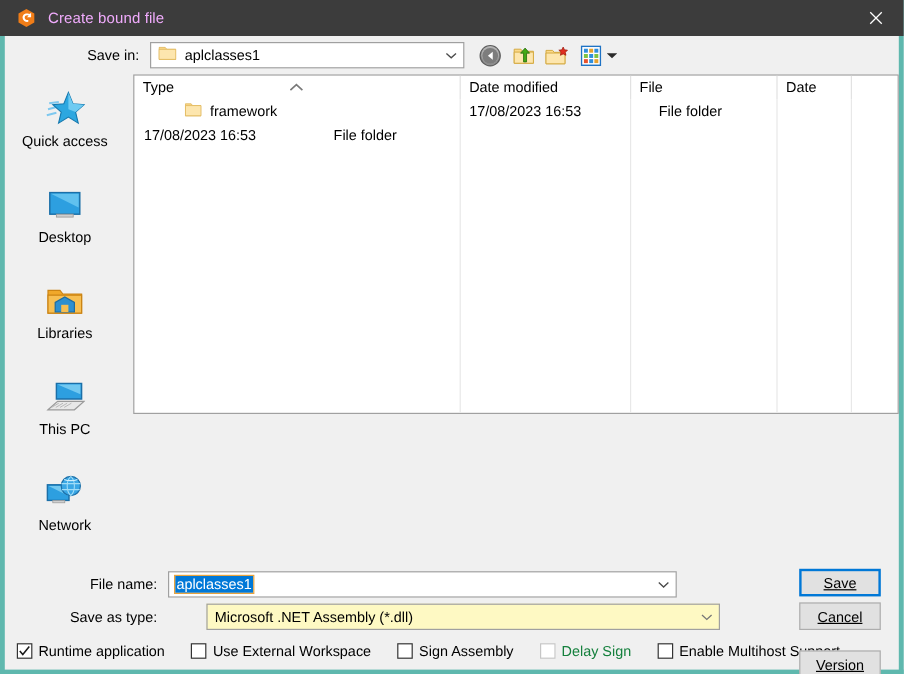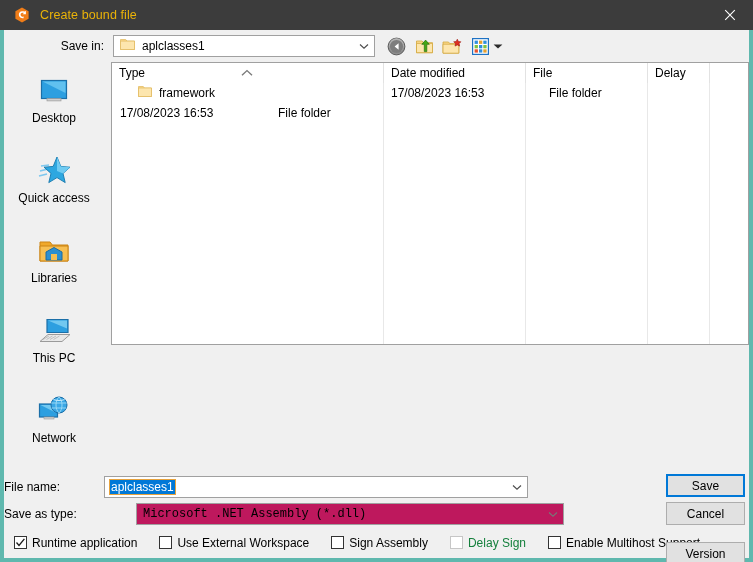--- a/index.html
+++ b/index.html
@@ -25,30 +25,30 @@
     height:30px;background:#3c3c3c;color:#ffffff;
     display:flex;align-items:center;flex:none;
     position:relative;
     margin:0 -4px 0 -4px;
   }
   .title-icon{
     width:16px;height:16px;margin-left:14px;margin-right:10px;
     position:relative;flex:none;
   }
   .hexlogo{display:block;}
-  .title-text{font-size:12.5px;letter-spacing:.1px;color:#eab308;flex:1;}
+  .title-text{font-size:12.5px;letter-spacing:.1px;color:#f0abfc;flex:1;}
   .titlebar-close{
     width:46px;height:30px;display:flex;align-items:center;justify-content:center;
     flex:none;cursor:default;
   }
   .titlebar-close svg{display:block;}
   
   .topbar{
     height:32px;flex:none;display:flex;align-items:center;
-    padding-left:4px;
+    padding-left:16px;
   }
   .savein-label{
     width:105px;text-align:right;padding-right:9px;font-size:12px;box-sizing:border-box;
   }
   .combo{
     box-sizing:border-box;
     border:1px solid #a0a0a0;background:#ffffff;
     height:22px;display:flex;align-items:center;position:relative;
     font-size:12px;
   }
@@ -84,44 +84,45 @@
   .c-date{width:142px;}
   .c-type{width:122px;}
   .c-size{width:62px;}
   .c-tail{flex:1;}
   .sortmark{position:absolute;left:128px;top:3px;}
   .rows{position:absolute;left:0;top:20px;right:0;bottom:0;}
   .vdivs{position:absolute;left:0;top:20px;right:0;bottom:0;pointer-events:none;}
   .vdiv{position:absolute;top:0;bottom:0;width:1px;background:#e8e8e8;}
   .row{height:20px;display:flex;align-items:center;font-size:12px;position:relative;}
   .row .cell{box-sizing:border-box;display:flex;align-items:center;}
-  .cell-name{width:271px;padding-left:26px;}
+  .cell-name{width:271px;padding-left:42px;}
   .cell-name .fico{margin-right:7px;}
   .cell-date{width:142px;padding-left:8px;}
   .cell-type{width:122px;padding-left:24px;}
   .cell-size{width:62px;padding-left:8px;}
   
   .lower{flex:none;position:relative;height:210px;}
   .frow{display:flex;align-items:center;position:absolute;left:0;}
-  .flabel{width:100px;text-align:left;padding-right:9px;box-sizing:border-box;font-size:12px;}
+  .flabel{width:100px;text-align:right;padding-right:9px;box-sizing:border-box;font-size:12px;margin-left:36px;}
   .fname-row{top:2px;}
   .stype-row{top:29px;gap:32px;}
   .fname-combo{width:424px;height:22px;}
   .fname-combo .selval{
     background:#0078d7;color:#ffffff;padding:0 1px;margin-left:5px;font-size:12px;
     outline:1px solid #e8a33d;
   }
-  .stype-combo{width:428px;height:22px;background:#be185d;font-family:Liberation Mono, monospace;}
+  .stype-combo{width:428px;height:22px;background:#fef9c3;}
   .stype-combo .txt{margin-left:6px;font-size:12px;}
   .rightbtns{position:absolute;left:662px;top:0;width:80px;}
   .btn{
-    width:79px;height:23px;box-sizing:border-box;
+    width:68px;height:23px;box-sizing:border-box;
     border:1px solid #adadad;background:#e1e1e1;
     display:flex;align-items:center;justify-content:center;font-size:12px;
     margin-bottom:5px;
+    text-decoration:underline;
   }
   .btn.focus{border:2px solid #0078d7;}
   .btn.gap{margin-top:17px;}
   .checkrow{position:absolute;left:10px;top:62px;display:flex;align-items:center;}
   .chk{display:flex;align-items:flex-start;margin-right:22px;font-size:12px;}
   .box{
     width:13px;height:13px;box-sizing:border-box;border:1px solid #333;background:#fff;
     margin-right:5px;display:flex;align-items:center;justify-content:center;flex:none;
   }
   .chk.disabled{color:#15803d;}
@@ -211,38 +212,38 @@
       </span>
     </div>
   </div>
 
   <div class="body">
 
     <div class="places">
 
       <div class="place">
         <span class="pic">
+          <svg width="34" height="32" viewBox="0 0 34 32">
+            <path d="M3 16 L11 14 M2 21 L10 19 M4 11 L12 10" stroke="#7ec8ef" stroke-width="1.6" fill="none"></path>
+            <path d="M20 2 L23.8 11.4 L33 12.2 L26 18.4 L28.2 27.6 L20 22.6 L11.8 27.6 L14 18.4 L7 12.2 L16.2 11.4 Z" fill="#2da7e0" stroke="#1477ad" stroke-width="0.9"></path>
+            <path d="M20 2 L23.8 11.4 L33 12.2 L26 18.4 L20 16 Z" fill="#6fcbf2"></path>
+          </svg>
+        </span>
+        <span class="lbl">Quick access</span>
+      </div>
+
+      <div class="place">
+        <span class="pic">
           <svg width="32" height="28" viewBox="0 0 32 28">
             <rect x="3.5" y="3.5" width="25" height="18" fill="#2d9fe0" stroke="#1b6fa8" stroke-width="1.2"></rect>
             <path d="M4.5 4.5 L27.5 4.5 L27.5 16 Z" fill="#61c1ef"></path>
             <rect x="9" y="21.5" width="14" height="2.4" fill="#cfcfcf" stroke="#9a9a9a" stroke-width="0.7"></rect>
           </svg>
         </span>
         <span class="lbl">Desktop</span>
-      </div>
-
-      <div class="place">
-        <span class="pic">
-          <svg width="34" height="32" viewBox="0 0 34 32">
-            <path d="M3 16 L11 14 M2 21 L10 19 M4 11 L12 10" stroke="#7ec8ef" stroke-width="1.6" fill="none"></path>
-            <path d="M20 2 L23.8 11.4 L33 12.2 L26 18.4 L28.2 27.6 L20 22.6 L11.8 27.6 L14 18.4 L7 12.2 L16.2 11.4 Z" fill="#2da7e0" stroke="#1477ad" stroke-width="0.9"></path>
-            <path d="M20 2 L23.8 11.4 L33 12.2 L26 18.4 L20 16 Z" fill="#6fcbf2"></path>
-          </svg>
-        </span>
-        <span class="lbl">Quick access</span>
       </div>
 
       <div class="place">
         <span class="pic">
           <svg width="32" height="28" viewBox="0 0 32 28">
             <path d="M2 5 h10 l2.4 3 h15.6 v16 h-28 z" fill="#f0a82a" stroke="#cb8414" stroke-width="1"></path>
             <path d="M2 9 h28 v15 h-28 z" fill="#f7bf52" stroke="#cb8414" stroke-width="1"></path>
             <path d="M8 23 L8 15 L16 10.5 L24 15 L24 23 Z" fill="#2d8fd0" stroke="#1c6ba2" stroke-width="1"></path>
             <rect x="13" y="17" width="6" height="6" fill="#f7bf52"></rect>
           </svg>
@@ -288,21 +289,21 @@
               </svg>
           </span>
         </div>
         <div class="col c-date">
           <span>Date modified</span>
         </div>
         <div class="col c-type">
           <span>File</span>
         </div>
         <div class="col c-size">
-          <span>Delay</span>
+          <span>Date</span>
         </div>
         <div class="col c-tail"></div>
       </div>
 
       <div class="vdivs">
         <span class="vdiv" style="left:271px;"></span>
         <span class="vdiv" style="left:413px;"></span>
         <span class="vdiv" style="left:535px;"></span>
         <span class="vdiv" style="left:597px;"></span>
       </div>

